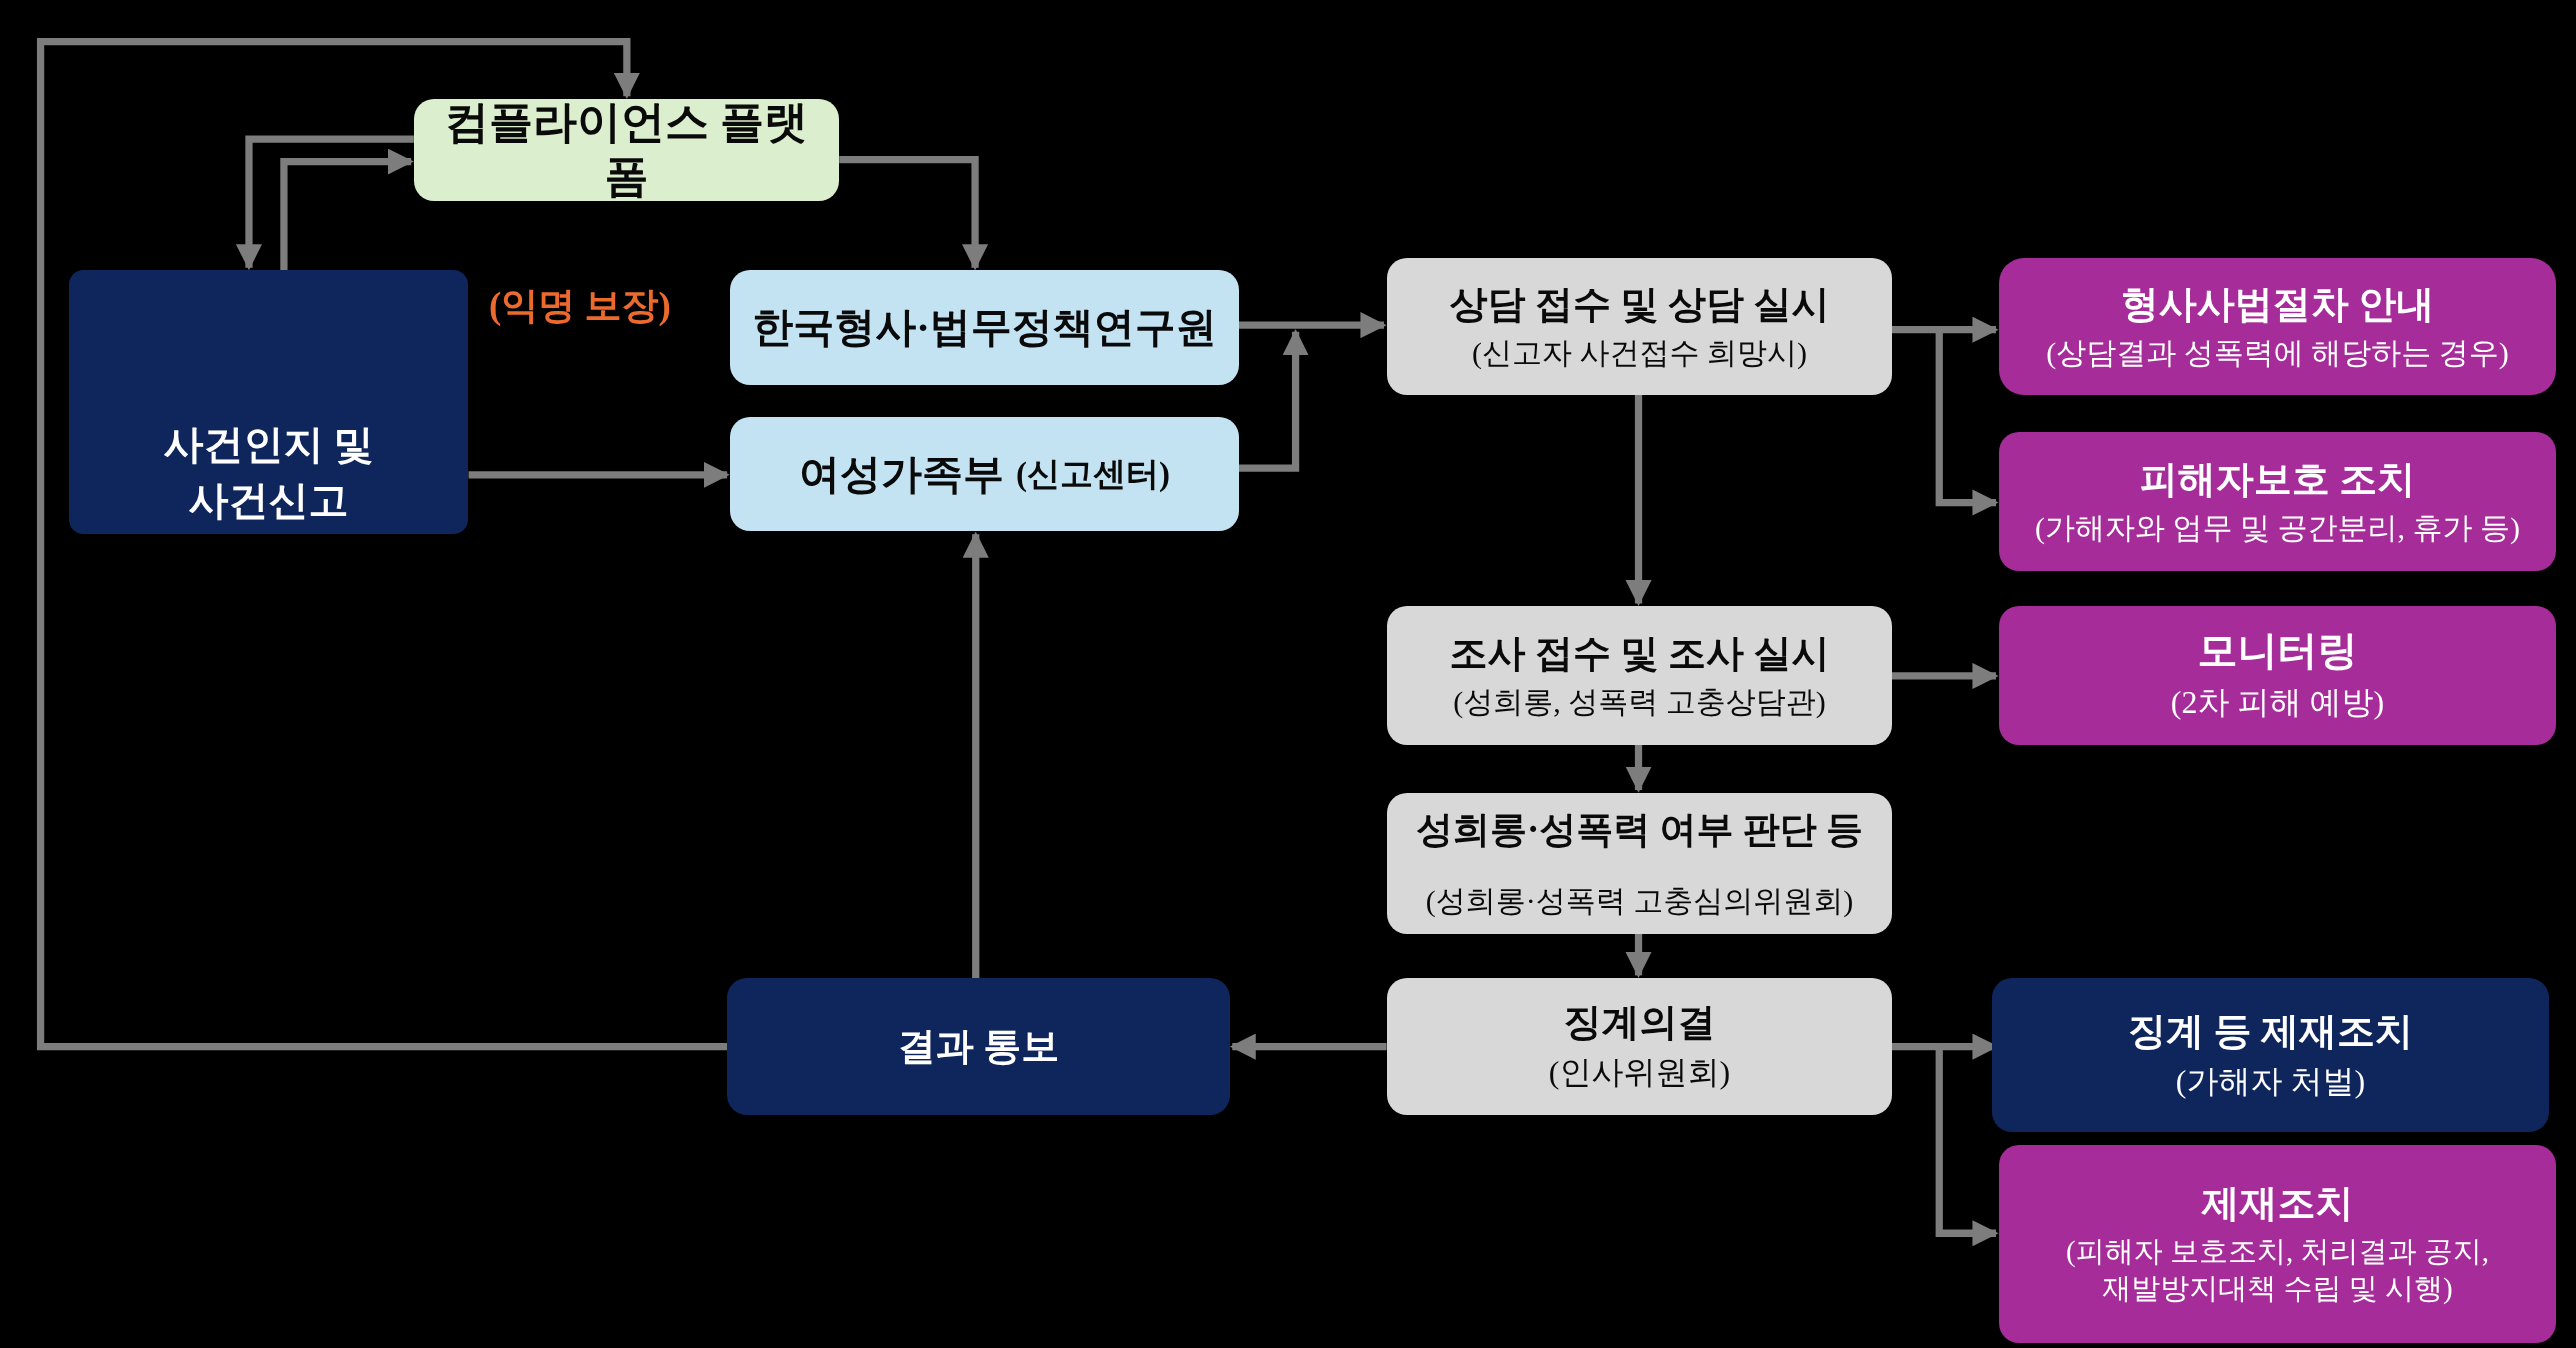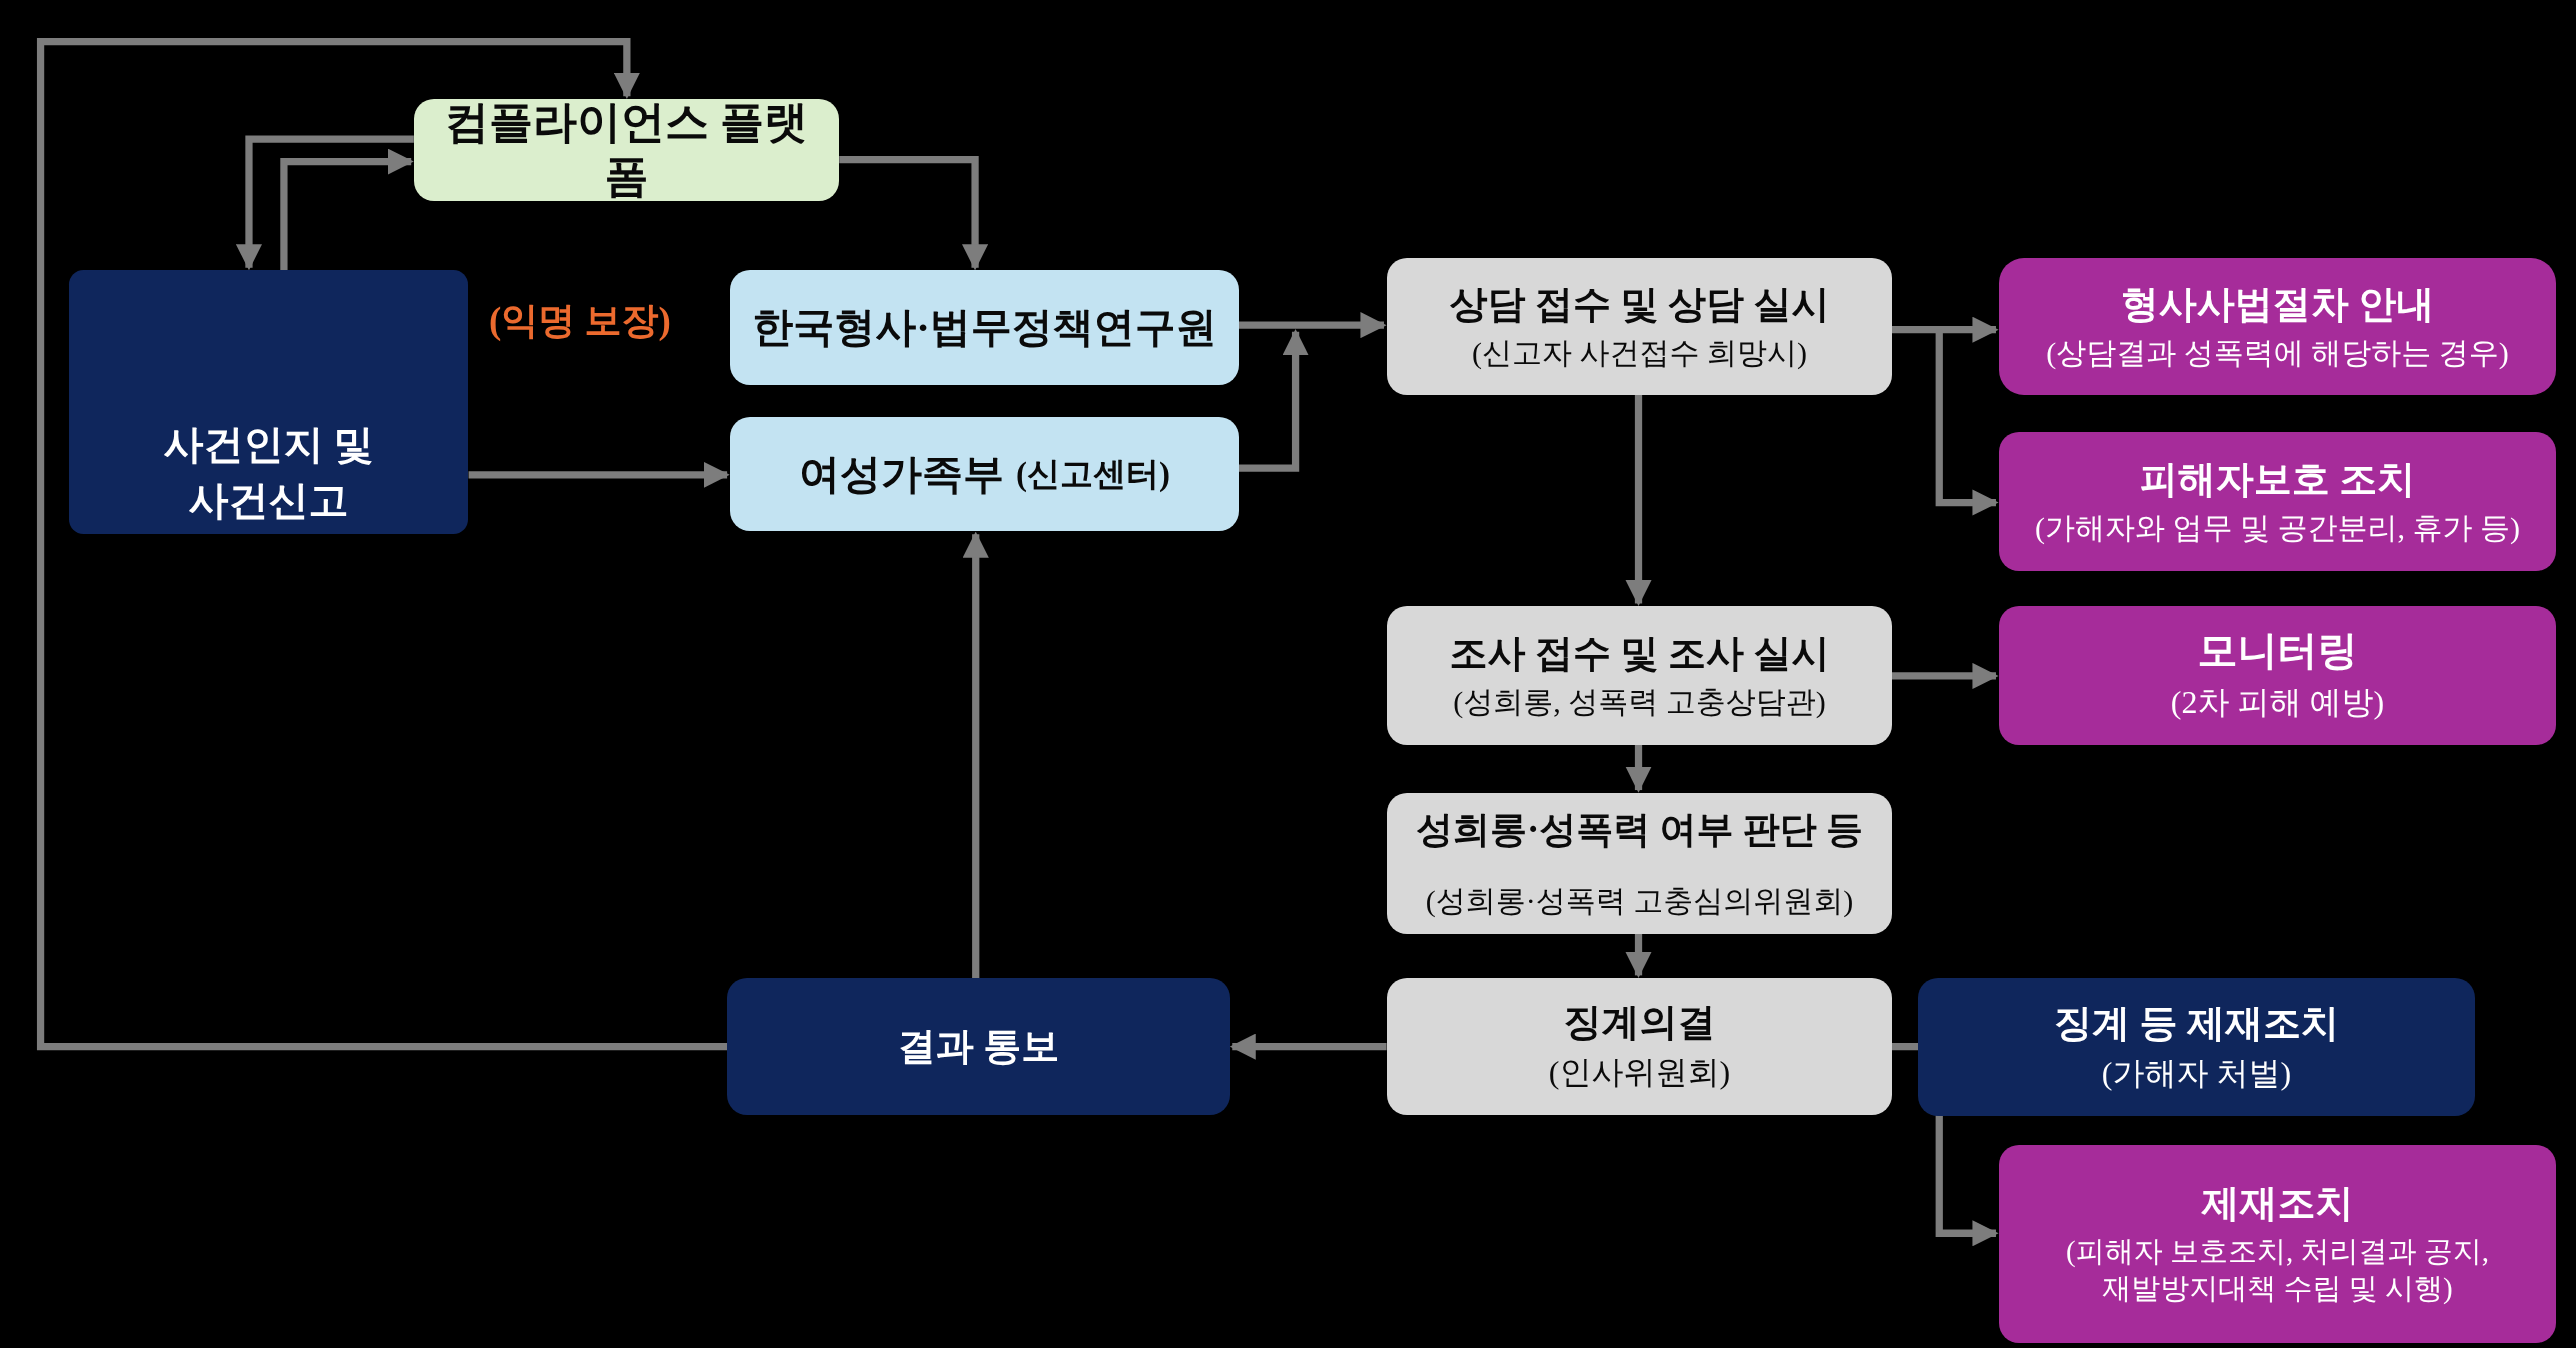--- a/index.html
+++ b/index.html
@@ -18,21 +18,21 @@
   .node.navy{background:var(--navy);color:var(--text_light);}
   .node.green{background:var(--green);color:var(--text_dark);}
   .node.blue{background:var(--blue);color:var(--text_dark);}
   .node.gray{background:var(--gray);color:var(--text_dark);}
   .node.magenta{background:var(--magenta);color:var(--text_light);}
   .t-main{font-weight:700;line-height:1.22;white-space:pre-line;}
   .t-sub{font-weight:500;line-height:1.3;white-space:pre-line;}
   .fs72{font-size:44px;} .fs64{font-size:41px;} .fs60{font-size:40px;}
   .fs58{font-size:38px;} .fs56{font-size:37px;} .fs48{font-size:32px;} .fs46{font-size:30px;} .fs44{font-size:29px;}
   .suffix{font-size:33px;font-weight:700;}
-  .annotation{position:absolute;left:489px;top:296px;color:var(--annotation_orange);
+  .annotation{position:absolute;left:489px;top:281px;color:var(--annotation_orange);
               font-size:37px;font-weight:700;text-align:center;}
   .r22{border-radius:14.5px;justify-content:flex-end;}
 </style>
 </head>
 <body>
 
 <div class="stage">
 
   <svg class="edge-layer" viewBox="0 0 3905 2044" xmlns="http://www.w3.org/2000/svg">
     <defs>
@@ -111,21 +111,21 @@
 
   <div class="node navy" style="left:727px;top:978px;width:503px;height:137px;">
     <div class="t-main fs58">결과 통보</div>
   </div>
 
   <div class="node gray" style="left:1387px;top:978px;width:505px;height:137px;">
     <div class="t-main fs58">징계의결</div>
     <div class="t-sub fs48">(인사위원회)</div>
   </div>
 
-  <div class="node navy" style="left:1918px;top:978px;width:557px;height:138px;">
+  <div class="node navy" style="left:1992px;top:978px;width:557px;height:154px;">
     <div class="t-main fs58">징계 등 제재조치</div>
     <div class="t-sub fs48">(가해자 처벌)</div>
   </div>
 
   <div class="node magenta" style="left:1999px;top:1145px;width:557px;height:198px;">
     <div class="t-main fs58">제재조치</div>
     <div class="t-sub fs44">(피해자 보호조치, 처리결과 공지,
 재발방지대책 수립 및 시행)</div>
   </div>
 

